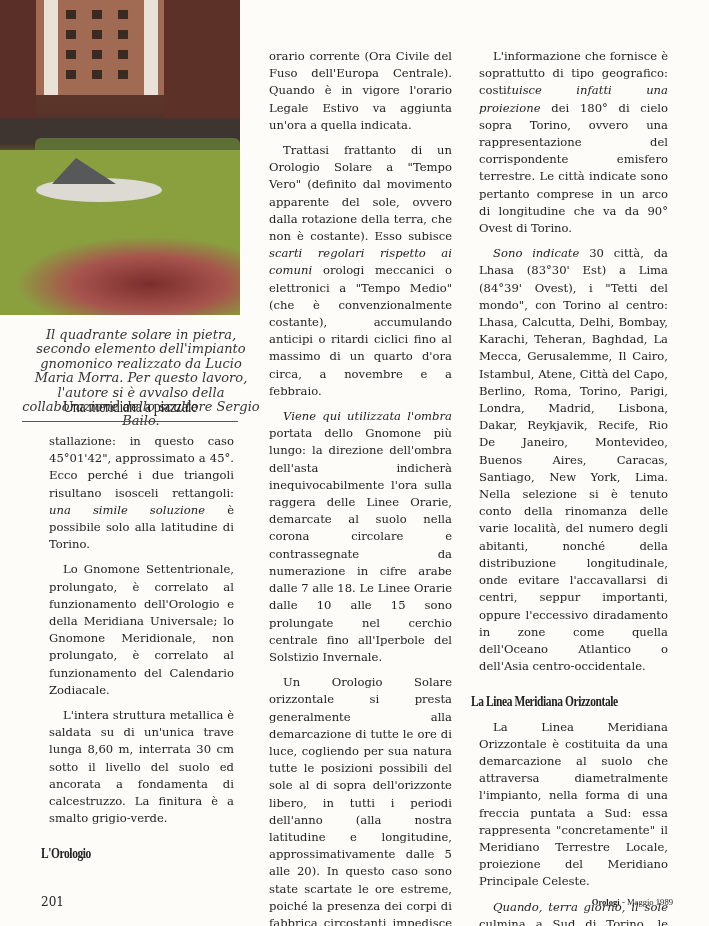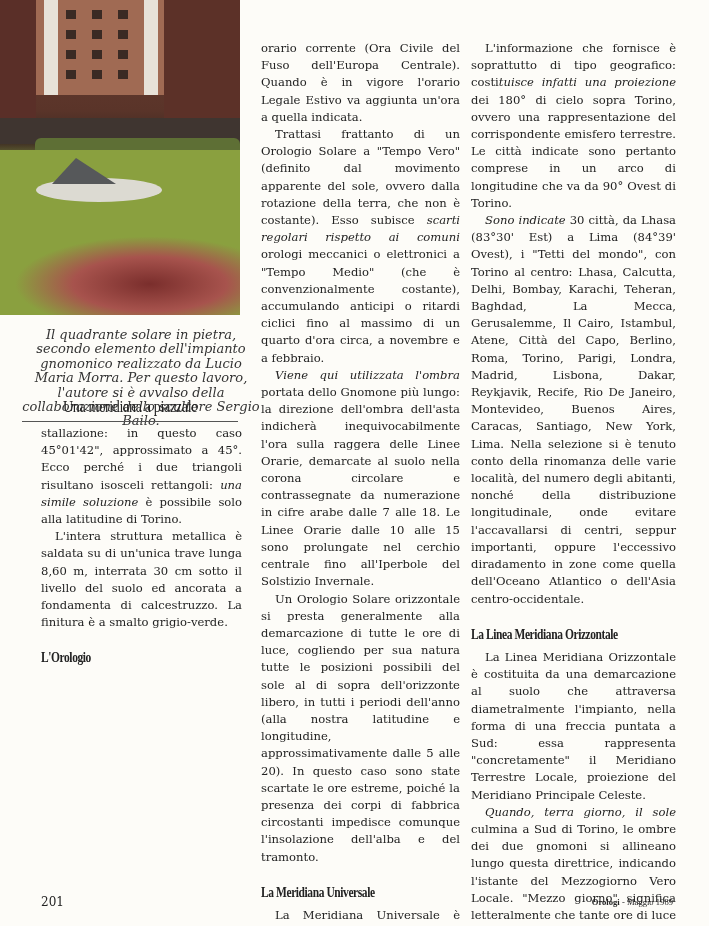--- a/index.html
+++ b/index.html
@@ -20,21 +20,21 @@
           border-right:40px solid transparent;border-bottom:26px solid #56585a;}
   .flowers{position:absolute;left:14px;top:236px;width:226px;height:80px;
            background:radial-gradient(ellipse at 60% 60%,#7a2e2c 0%,#a7534d 40%,rgba(138,160,63,0) 70%);}
   .caption{position:absolute;left:6px;top:328px;width:238px;font-style:italic;font-size:13px;
            line-height:14.4px;text-align:center;color:#333;margin-left:16px;}
   .section-title{position:absolute;left:22px;top:398px;width:216px;text-align:center;
            font-family:"Liberation Serif","DejaVu Serif",serif;font-size:16px;letter-spacing:-0.4px;
            transform:scaleX(0.88);transform-origin:center;color:#222;}
   .section-rule{position:absolute;left:22px;top:421px;width:216px;height:1px;background:#555;}
   .col{position:absolute;font-size:11.6px;line-height:17.2px;text-align:justify;color:#222;}
-  .col p{margin:0;text-indent:14px;}
+  .col p{margin:8px;text-indent:14px;}
   .col p.noindent{text-indent:0;}
   .col h3{margin:18px 0 6px 0;font-family:"Liberation Serif","DejaVu Serif",serif;font-size:14px;
           font-weight:bold;letter-spacing:-0.5px;transform:scaleX(0.82);transform-origin:left;white-space:nowrap;}
   .c1{left:41px;top:425px;width:201px;}
   .c2{left:261px;top:40px;width:199px;}
   .c3{left:471px;top:40px;width:205px;}
   em{}
   .page-num{position:absolute;left:41px;top:895px;font-size:12px;}
   .footer{position:absolute;right:36px;top:897px;font-size:8.6px;font-family:"Liberation Serif",serif;}
   .footer b{font-weight:bold;}
@@ -69,20 +69,21 @@
   <div class="flowers"></div>
 </div>
 
 <div class="caption">Il quadrante solare in pietra, secondo elemento dell'impianto gnomonico realizzato da Lucio Maria Morra. Per questo lavoro, l'autore si è avvalso della collaborazione dello scultore Sergio Bailo.</div>
 
 <div class="section-title">Una meridiana a piazzale</div>
 <div class="section-rule"></div>
 
 <div class="col c1">
   <p class="noindent"><span>stallazione: in questo caso 45°01'42", approssimato a 45°. Ecco perché i due triangoli risultano isosceli rettangoli: </span><em>una simile soluzione</em><span> è possibile solo alla latitudine di Torino.</span></p>
+  <p>Lo Gnomone Settentrionale, prolungato, è correlato al funzionamento dell'Orologio e della Meridiana Universale; lo Gnomone Meridionale, non prolungato, è correlato al funzionamento del Calendario Zodiacale.</p>
   <p>L'intera struttura metallica è saldata su di un'unica trave lunga 8,60 m, interrata 30 cm sotto il livello del suolo ed ancorata a fondamenta di calcestruzzo. La finitura è a smalto grigio-verde.</p>
   <h3>L'Orologio</h3>
 
 </div>
 
 <div class="col c2">
   <p class="noindent">orario corrente (Ora Civile del Fuso dell'Europa Centrale). Quando è in vigore l'orario Legale Estivo va aggiunta un'ora a quella indicata.</p>
   <p><span>Trattasi frattanto di un Orologio Solare a "Tempo Vero" (definito dal movimento apparente del sole, ovvero dalla rotazione della terra, che non è costante). Esso subisce </span><em>scarti regolari rispetto ai comuni</em><span> orologi meccanici o elettronici a "Tempo Medio" (che è convenzionalmente costante), accumulando anticipi o ritardi ciclici fino al massimo di un quarto d'ora circa, a novembre e a febbraio.</span></p>
   <p><em>Viene qui utilizzata l'ombra</em><span> portata dello Gnomone più lungo: la direzione dell'ombra dell'asta indicherà inequivocabilmente l'ora sulla raggera delle Linee Orarie, demarcate al suolo nella corona circolare e contrassegnate da numerazione in cifre arabe dalle 7 alle 18. Le Linee Orarie dalle 10 alle 15 sono prolungate nel cerchio centrale fino all'Iperbole del Solstizio Invernale.</span></p>
   <p>Un Orologio Solare orizzontale si presta generalmente alla demarcazione di tutte le ore di luce, cogliendo per sua natura tutte le posizioni possibili del sole al di sopra dell'orizzonte libero, in tutti i periodi dell'anno (alla nostra latitudine e longitudine, approssimativamente dalle 5 alle 20). In questo caso sono state scartate le ore estreme, poiché la presenza dei corpi di fabbrica circostanti impedisce comunque l'insolazione dell'alba e del tramonto.</p>

